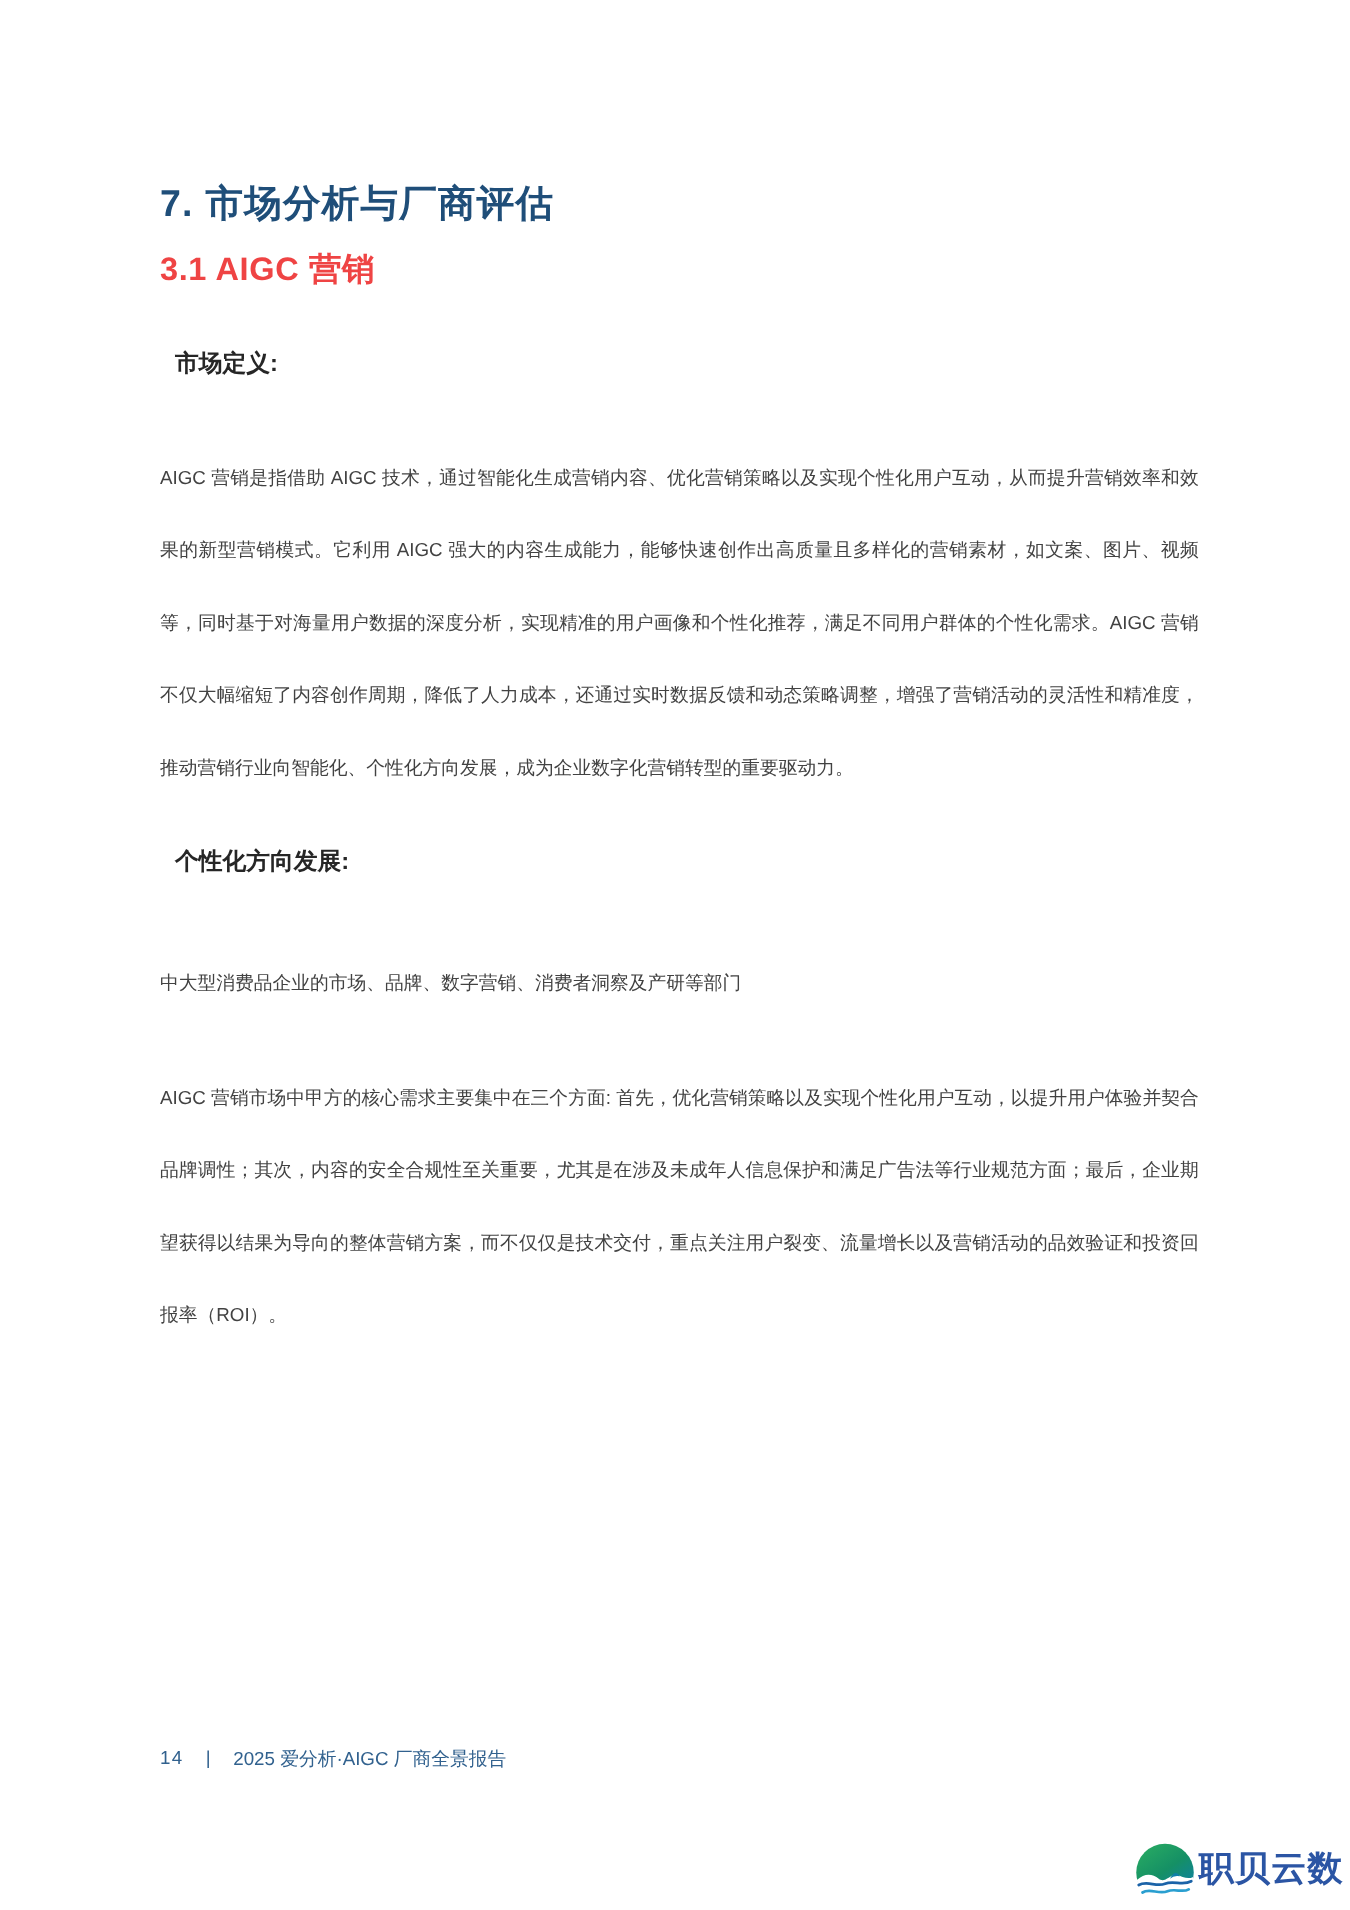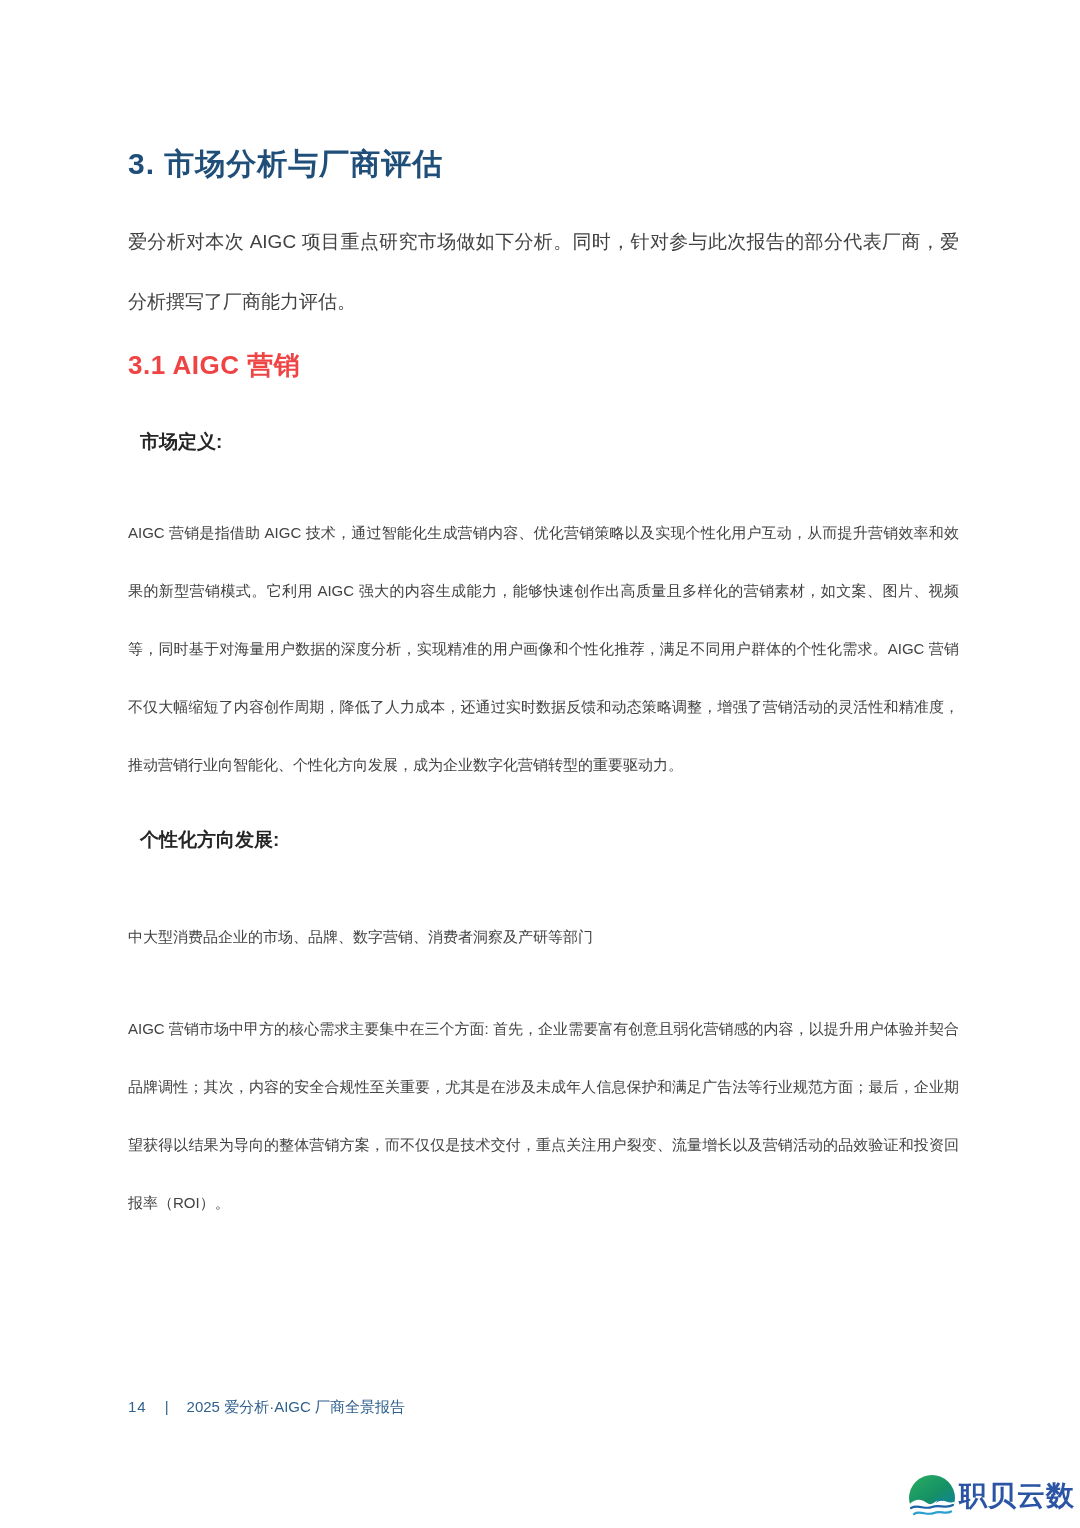--- a/index.html
+++ b/index.html
@@ -98,33 +98,32 @@
     letter-spacing: 1px;
     margin-left: 3px;
     line-height: 48px;
   }
 </style>
 </head>
 <body>
 
 <div class="content">
 
-  <h1 class="h1">3. 市场分析与厂商评估</h1>
+  <h1 class="h1">7. 市场分析与厂商评估</h1>
 
-  <p class="intro">爱分析对本次 AIGC 项目重点研究市场做如下分析。同时，针对参与此次报告的部分代表厂商，爱分析撰写了厂商能力评估。</p>
 
   <h2 class="h2">3.1 AIGC 营销</h2>
 
   <p class="sec-label label-1">市场定义:</p>
   <p class="sec-body body-1">AIGC 营销是指借助 AIGC 技术，通过智能化生成营销内容、优化营销策略以及实现个性化用户互动，从而提升营销效率和效果的新型营销模式。它利用 AIGC 强大的内容生成能力，能够快速创作出高质量且多样化的营销素材，如文案、图片、视频等，同时基于对海量用户数据的深度分析，实现精准的用户画像和个性化推荐，满足不同用户群体的个性化需求。AIGC 营销不仅大幅缩短了内容创作周期，降低了人力成本，还通过实时数据反馈和动态策略调整，增强了营销活动的灵活性和精准度，推动营销行业向智能化、个性化方向发展，成为企业数字化营销转型的重要驱动力。</p>
 
   <p class="sec-label label-2">个性化方向发展:</p>
   <p class="sec-body body-2">中大型消费品企业的市场、品牌、数字营销、消费者洞察及产研等部门</p>
 
-  <p class="sec-body body-3">AIGC 营销市场中甲方的核心需求主要集中在三个方面: 首先，企业需要富有创意且弱化营销感的内容，以提升用户体验并契合品牌调性；其次，内容的安全合规性至关重要，尤其是在涉及未成年人信息保护和满足广告法等行业规范方面；最后，企业期望获得以结果为导向的整体营销方案，而不仅仅是技术交付，重点关注用户裂变、流量增长以及营销活动的品效验证和投资回报率（ROI）。</p>
+  <p class="sec-body body-3">AIGC 营销市场中甲方的核心需求主要集中在三个方面: 首先，优化营销策略以及实现个性化用户互动，以提升用户体验并契合品牌调性；其次，内容的安全合规性至关重要，尤其是在涉及未成年人信息保护和满足广告法等行业规范方面；最后，企业期望获得以结果为导向的整体营销方案，而不仅仅是技术交付，重点关注用户裂变、流量增长以及营销活动的品效验证和投资回报率（ROI）。</p>
 
 </div>
 
 <div class="footer">
   <span class="pagenum">14</span>
   <span class="sep">|</span>
   <span class="report-title">2025 爱分析·AIGC 厂商全景报告</span>
 </div>
 
 <div class="brand">

